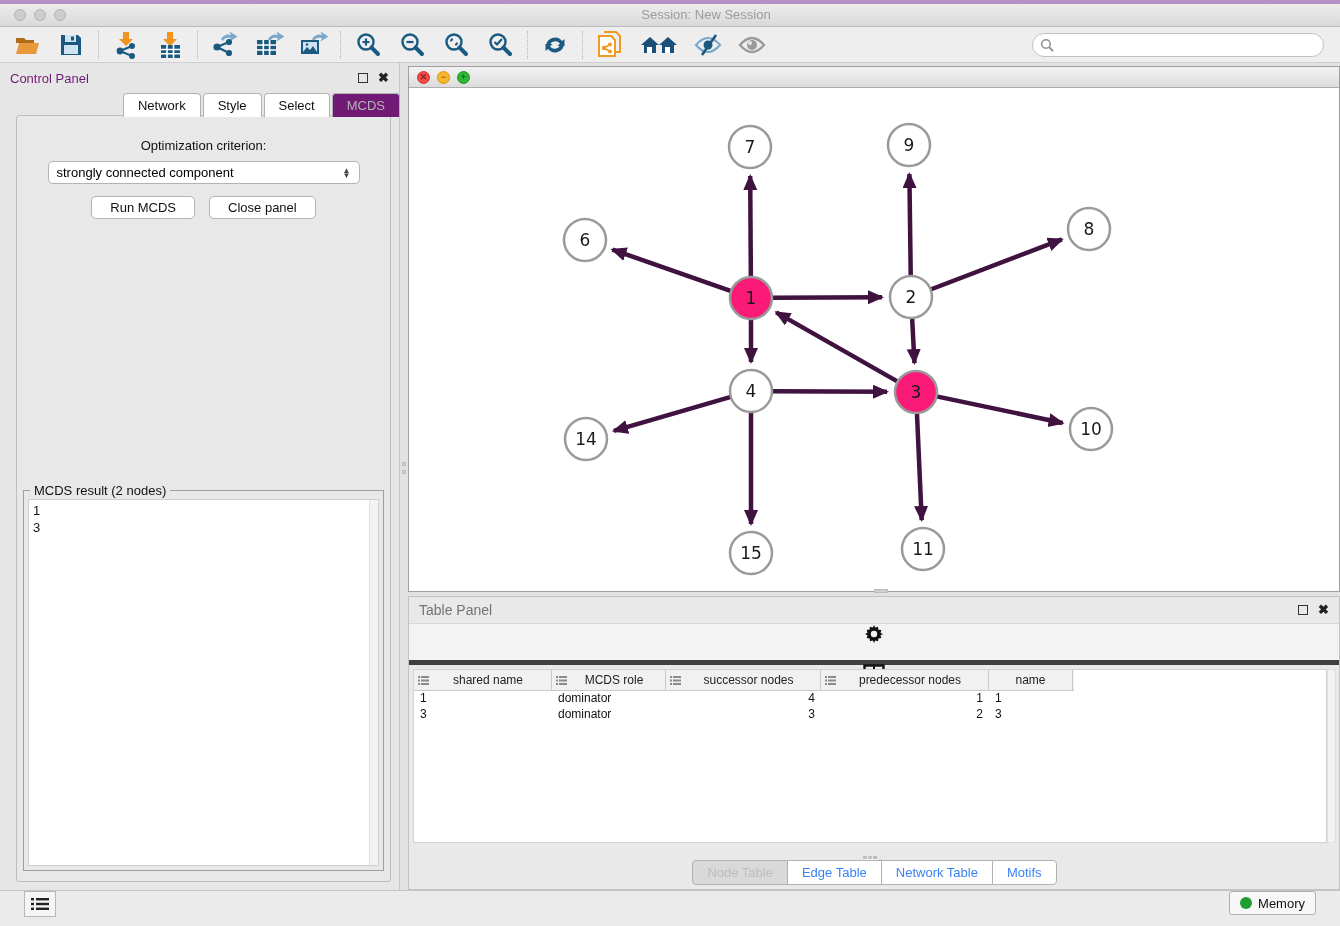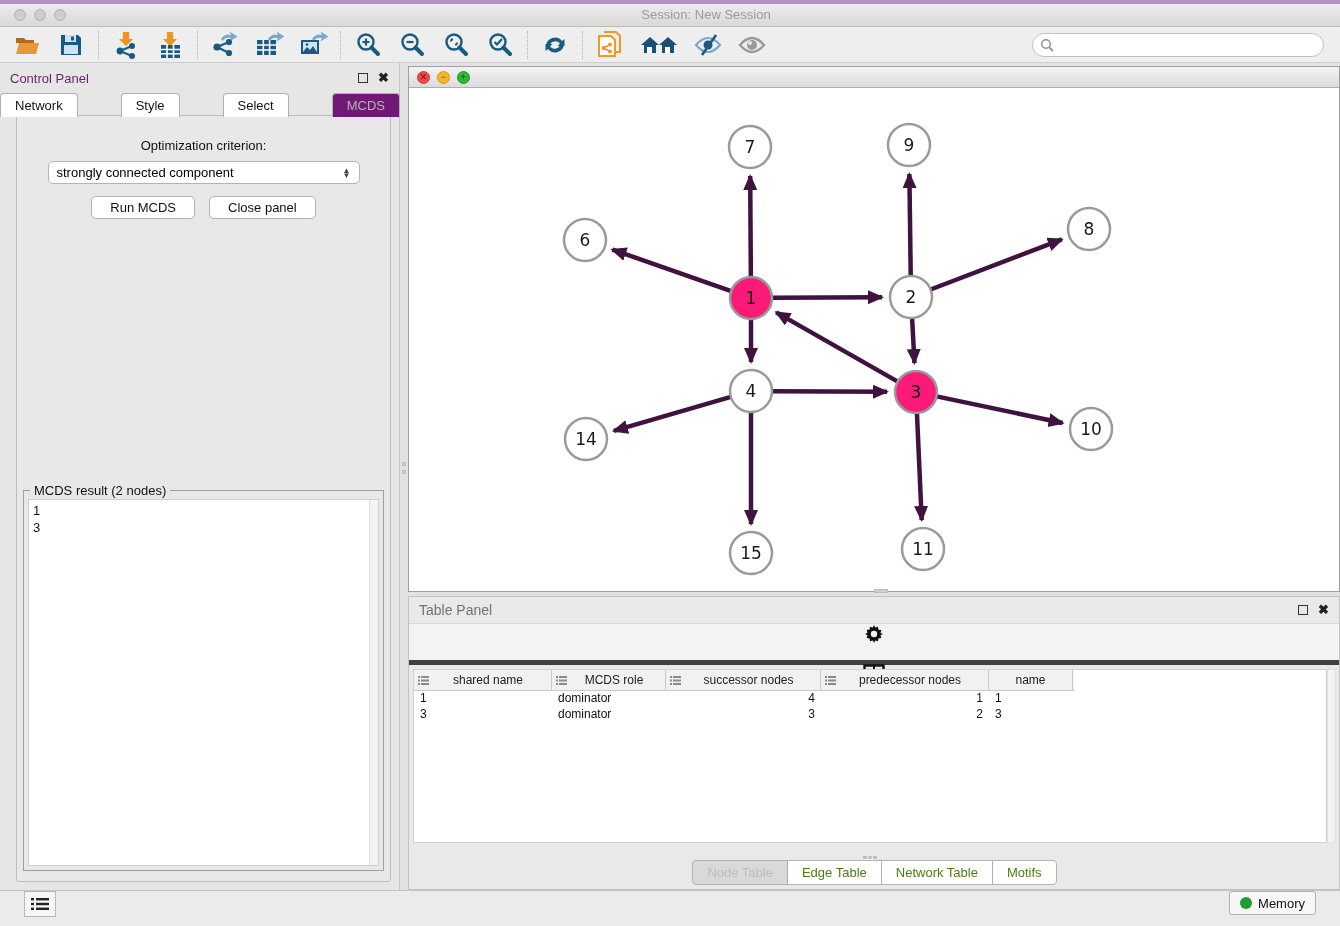--- a/index.html
+++ b/index.html
@@ -25,21 +25,21 @@
     padding:0 10px 0 26px; font-size:13px; outline:none; }
   .search-glass { position:absolute; left:8px; top:5px; }
 
   
   .control-panel { position:absolute; left:0; top:63px; width:400px; height:827px; background:#e6e6e6; border-right:1px solid #c6c6c6; }
   .cp-header { height:30px; display:flex; align-items:center; padding:0 10px; }
   .cp-title { font-size:13px; color:#701a75; }
   .panel-controls { margin-left:auto; display:flex; gap:10px; align-items:center; }
   .float-box { width:10px; height:10px; border:1.5px solid #333; background:transparent; }
   .close-x { font-size:13px; font-weight:bold; color:#222; line-height:10px; }
-  .cp-tabs { display:flex; justify-content:space-between; gap:3px; position:relative; z-index:2; }
+  .cp-tabs { display:flex; justify-content:flex-end; gap:3px; position:relative; z-index:2;padding-left:32px; }
   .tab { font-size:13px; padding:4px 14px; background:#fff; border:1px solid #b2b2b2; border-bottom:none;
     border-radius:4px 4px 0 0; margin:0 -1px 0 0; color:#111; }
   .tab.active { background:#701a75; color:#b4b4b4; }
   .cp-body { position:absolute; left:8px; right:8px; top:52px; bottom:8px; background:#e8e8e8;
     border:1px solid #bdbdbd; border-radius:3px;margin-left:8px; }
   .opt-label { text-align:center; margin-top:22px; font-size:13px; color:#111; }
   .combo { margin:8px auto 0; width:312px; height:23px; background:#fff; border:1px solid #b3b3b3; border-radius:5px;
     display:flex; align-items:center; padding:0 8px; font-size:13px; }
   .combo .arrows { margin-left:auto; display:flex; flex-direction:column; line-height:5px; font-size:8px; color:#444; }
   .btn-row { display:flex; justify-content:center; gap:14px; margin-top:12px; }
@@ -76,21 +76,21 @@
   .tp-tool { display:flex; align-items:center; justify-content:center; }
   .fx-label { font-family:"DejaVu Serif",serif; font-style:italic; font-size:19px; color:#9a9a9a; }
   .tbl { position:absolute; left:4px; right:12px; top:72px; bottom:46px; background:#fff; border:1px solid #d2d2d2; overflow:hidden; }
   .tbl-headrow { display:flex; height:21px; background:#f1f1f1; border-bottom:1px solid #c9c9c9; width:660px; }
   .th { display:flex; align-items:center; border-right:1px solid #c9c9c9; font-size:12px; color:#222; padding:0 4px; }
   .th .th-lab { flex:1; text-align:center; }
   .row { display:flex; height:16px; font-size:12px; color:#111; }
   .cell { padding:0 6px; overflow:hidden; white-space:nowrap; }
   .tbl-scroll { position:absolute; right:3px; top:72px; bottom:46px; width:9px; background:#f3f3f3; border:1px solid #e0e0e0; }
   .tp-tabs { position:absolute; left:0; bottom:4px; width:100%; display:flex; justify-content:center; }
-  .tp-tab { font-size:13px; padding:4px 14px; background:#fff; border:1px solid #b2b2b2; margin:0 -1px 0 0; color:#4d7c0f; }
+  .tp-tab { font-size:13px; padding:4px 14px; background:#fff; border:1px solid #b2b2b2; margin:0 -1px 0 0; color:#3b82f6; }
   .tp-tab:first-child { border-radius:4px 0 0 4px; }
   .tp-tab:last-child { border-radius:0 4px 4px 0; }
   .tp-tab.active { background:#d9d9d9; color:#bdbdbd; }
 
   
   .v-splitter-dots { position:absolute; left:401px; top:462px; width:5px; height:26px; display:flex; flex-direction:column; gap:4px; align-items:center; }
   .v-splitter-dots i { width:4px; height:4px; background:#cfcfcf; border:1px solid #bdbdbd; }
   .statusbar { position:absolute; left:0; bottom:0; width:100%; height:36px; background:#ebebeb; border-top:1px solid #c4c4c4;
     display:flex; padding:0 24px; }
   .status-left-btn { width:32px; height:26px; background:#f5f5f5; border:1px solid #b7b7b7; display:flex; align-items:center; justify-content:center; }

